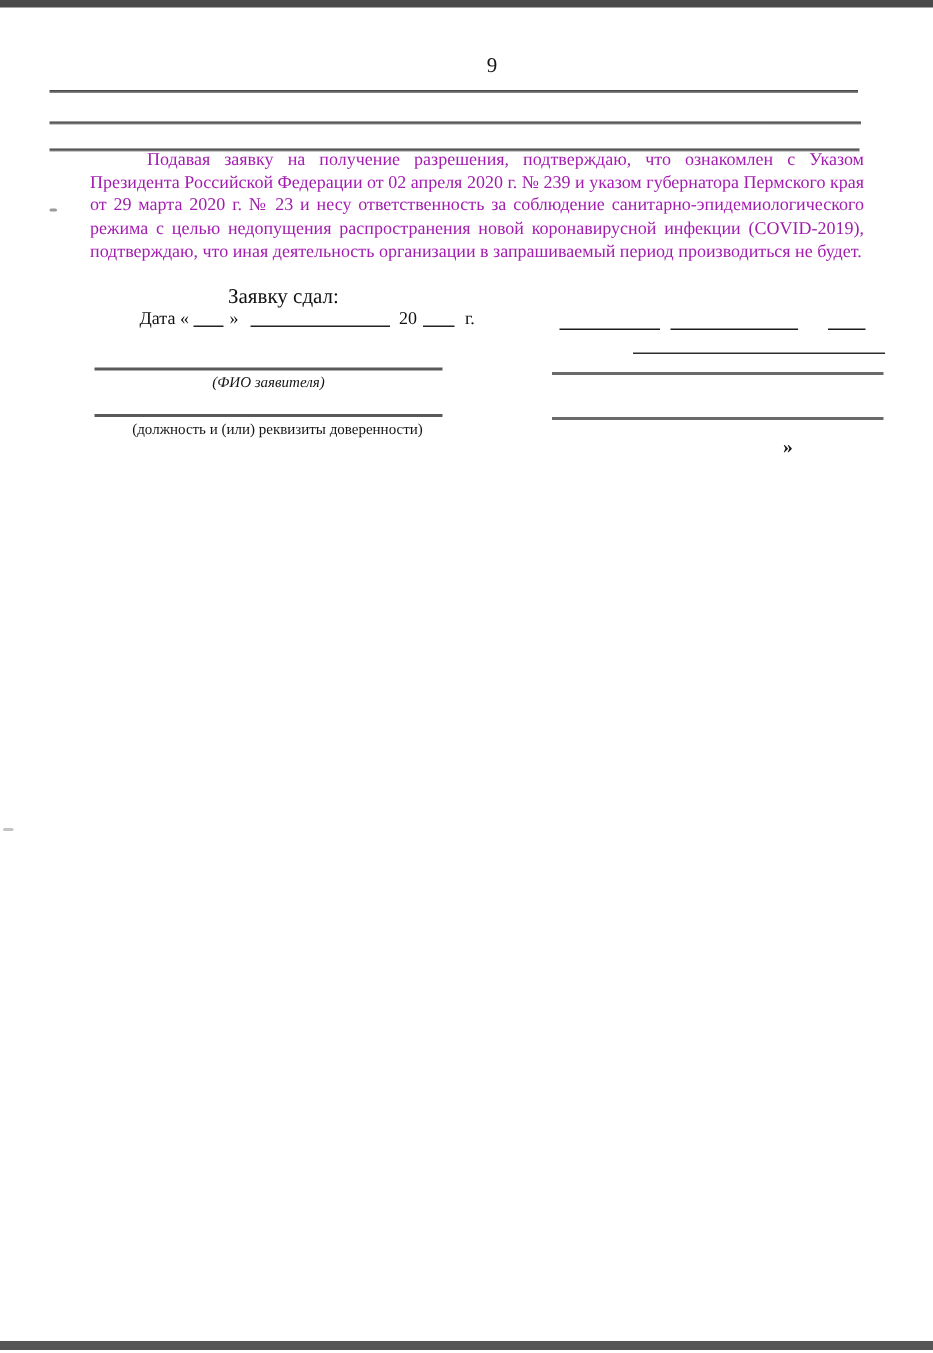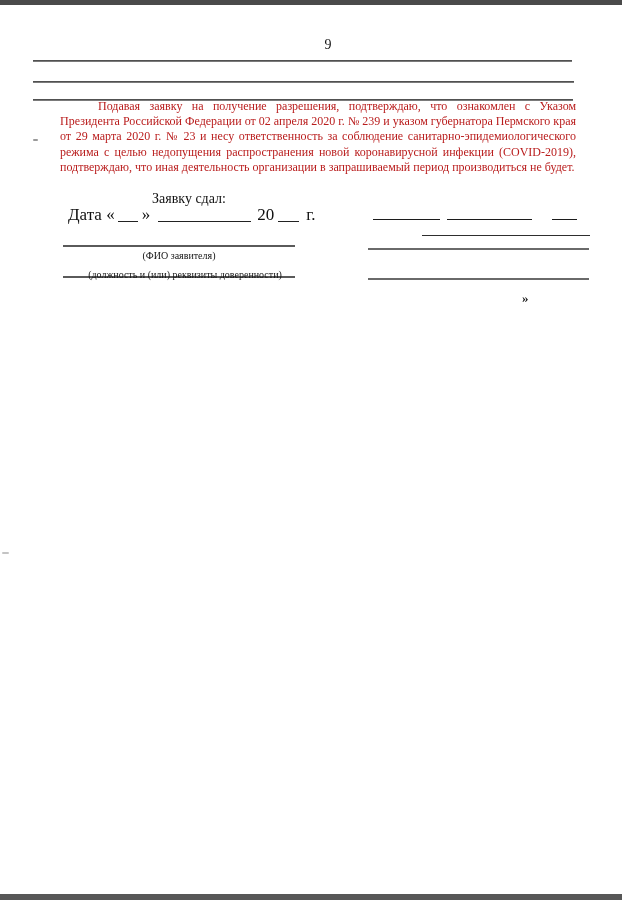--- a/index.html
+++ b/index.html
@@ -42,34 +42,34 @@
 
   .declaration {
     position: absolute;
     top: 99px;
     left: 60px;
     width: 516px;
     font-size: 12px;
     line-height: 15.2px;
     text-align: justify;
     text-indent: 38px;
-    color: #b91c1c;
+    color: #a21caf;
   }
 
   .submitted-by {
     position: absolute;
     top: 191px;
     left: 152px;
     font-size: 14px;
   }
 
   .form-row {
     position: absolute;
-    left: 68px;
-    font-size: 17px;
+    left: 93px;
+    font-size: 12px;
     white-space: nowrap;
   }
   .form-row.date-row { top: 205px; }
   .form-row.sign-row { top: 219px; }
 
   .blank {
     display: inline-block;
     border-bottom: 1.3px solid #222222;
     height: 12px;
     vertical-align: -2px;
@@ -89,22 +89,22 @@
   }
   .sig-line.fio-line { top: 245px; left: 63px; width: 232px; }
   .sig-line.pos-line { top: 276px; left: 63px; width: 232px; }
 
   .caption {
     position: absolute;
     font-size: 10px;
     text-align: center;
     color: #141414;
   }
-  .caption.fio-caption { top: 250px; left: 63px; width: 232px; }
-  .caption.pos-caption { top: 269px; left: 55px; width: 260px; }
+  .caption.fio-caption { top: 250px; left: 63px; width: 232px; font-style: italic; }
+  .caption.pos-caption { top: 281px; left: 55px; width: 260px; }
 
   .rblank {
     position: absolute;
     border-top-style: solid;
     border-top-color: #1c1c1c;
   }
   .rblank.a1 { top: 219px; left: 373px; width: 67px; border-top-width: 1.6px; }
   .rblank.a2 { top: 219px; left: 447px; width: 85px; border-top-width: 1.6px; }
   .rblank.a3 { top: 219px; left: 552px; width: 25px; border-top-width: 1.6px; }
   .rblank.b1 { top: 235px; left: 422px; width: 168px; border-top-width: 1.4px; border-top-color: #2e2e2e; }

